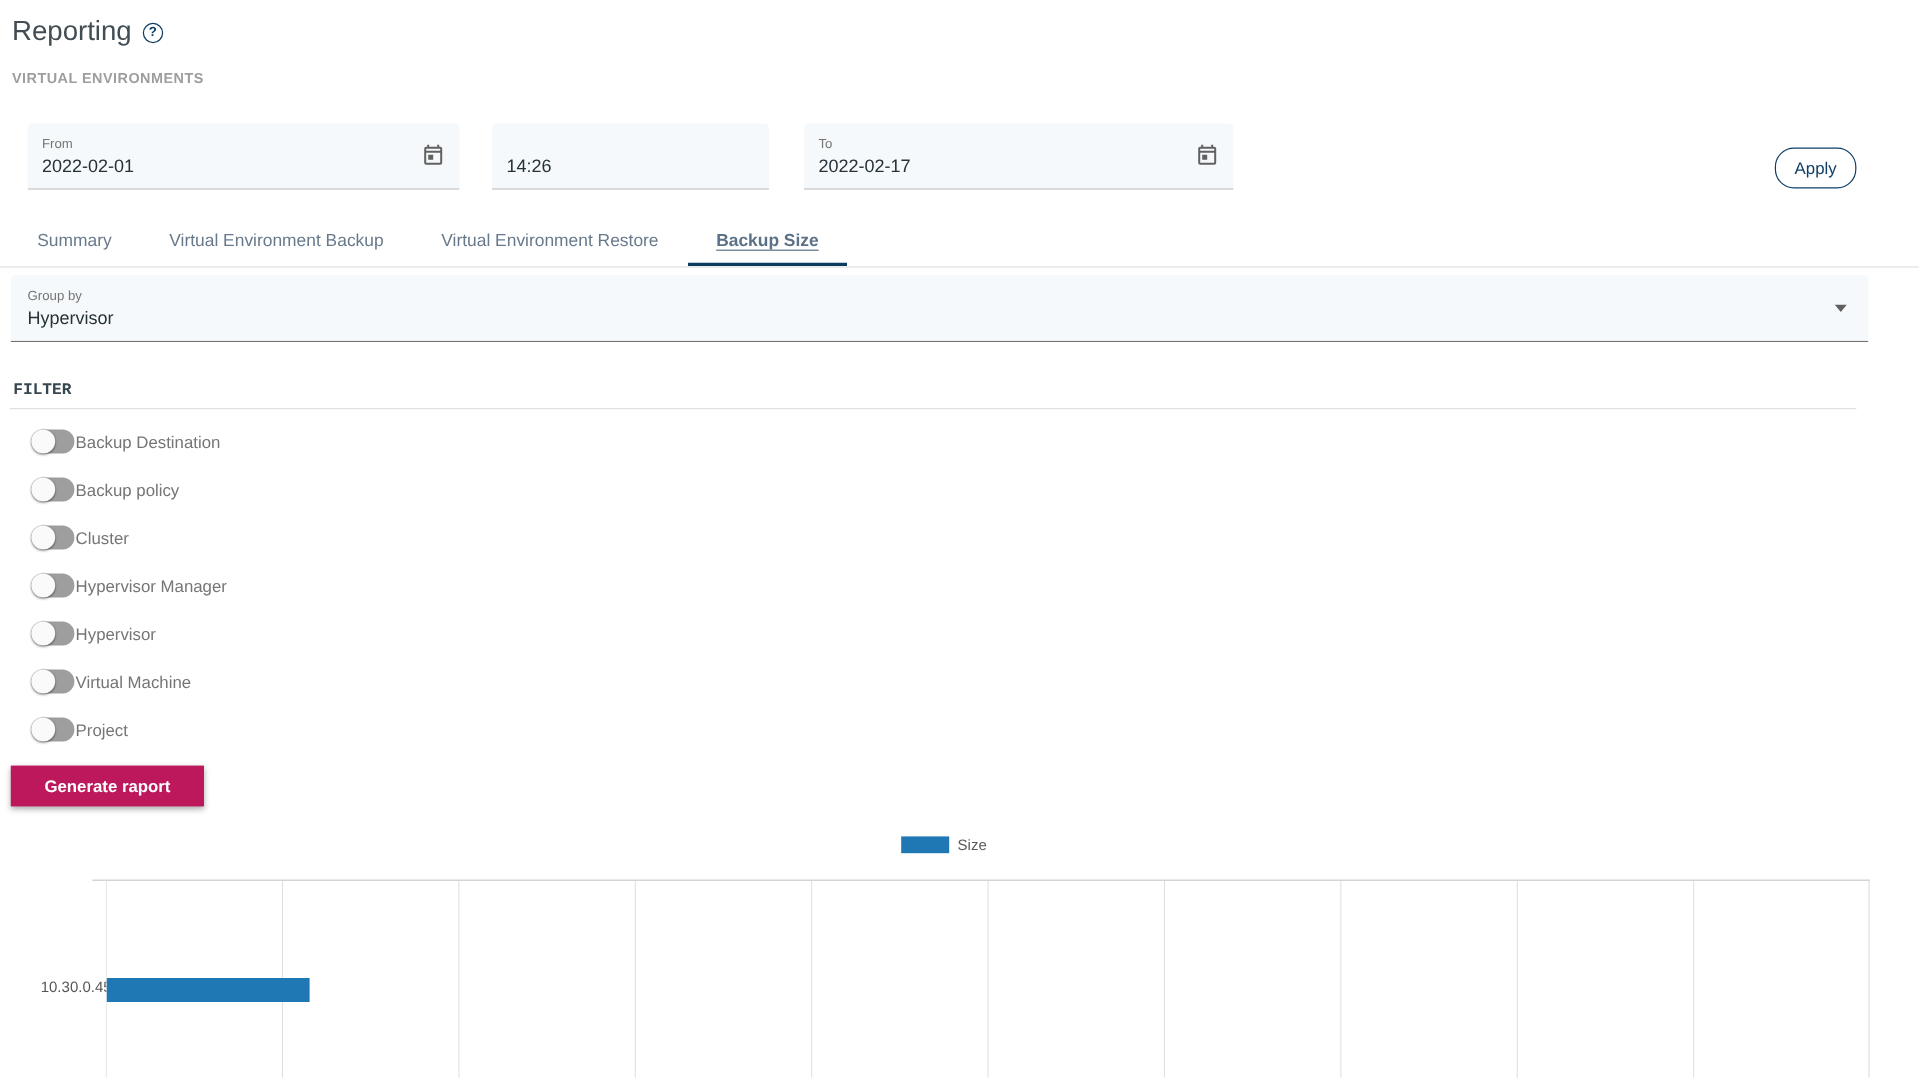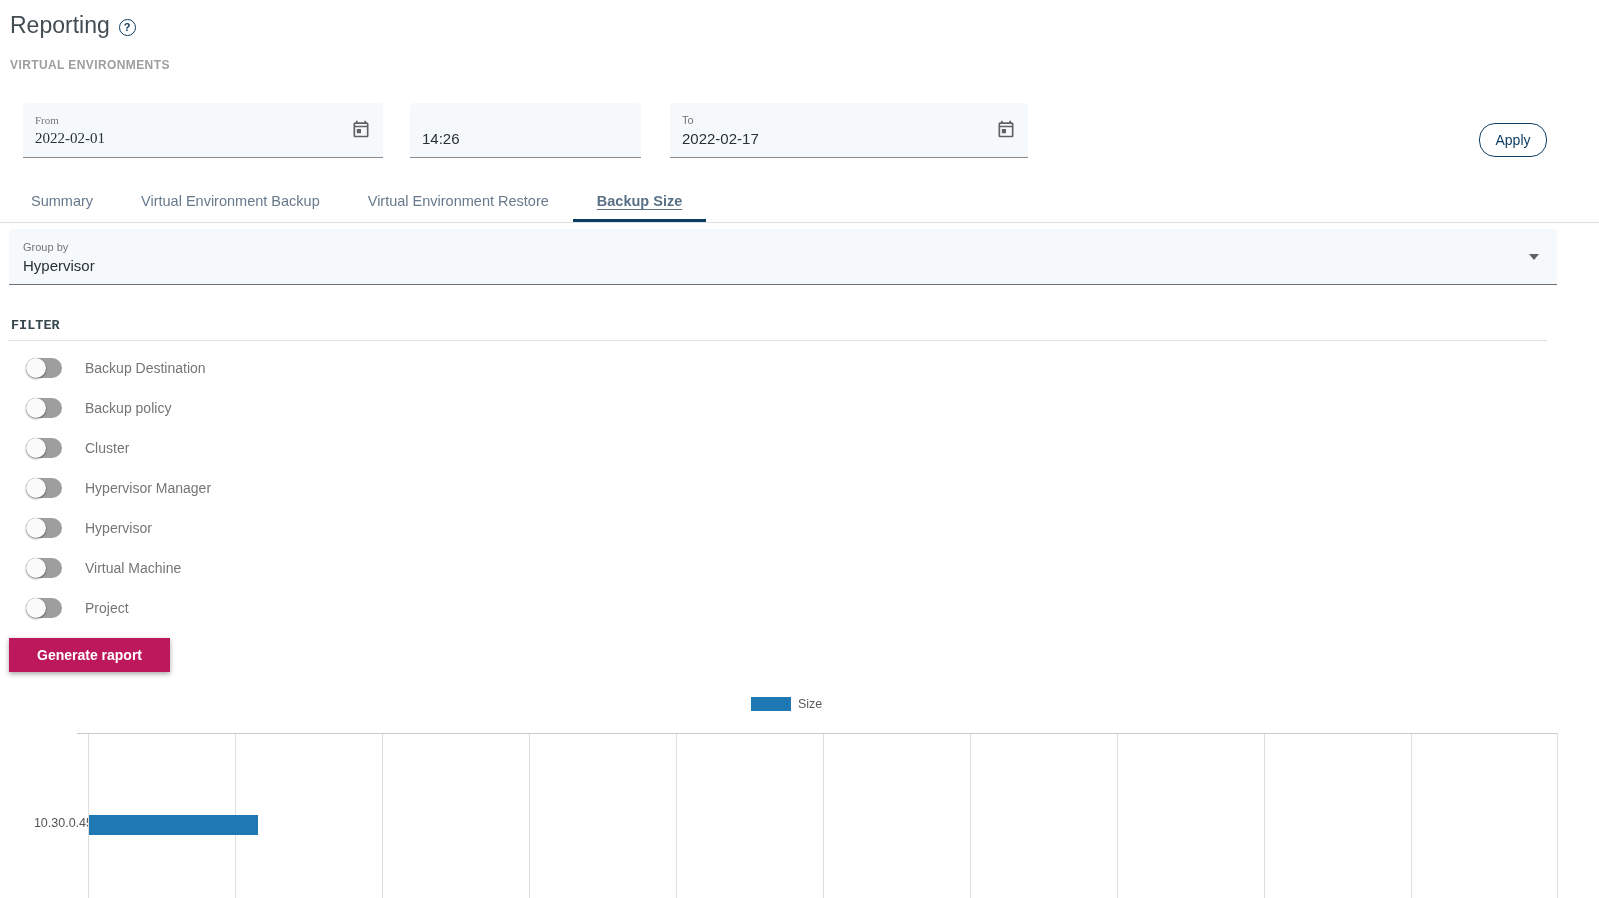--- a/index.html
+++ b/index.html
@@ -24,21 +24,21 @@
   .subtitle { position:absolute; left:10px; top:58px; font-size:12px; font-weight:bold; color:#9e9e9e; letter-spacing:.4px; }
 
   
   .field {
     position:absolute; top:103px; height:55px;
     background:#f6f9fb; border-radius:4px 4px 0 0;
     border-bottom:1px solid #8a8a8a;
   }
   .field .flabel { position:absolute; left:12px; top:11px; font-size:11px; color:#757575; }
   .field .fvalue { position:absolute; left:12px; top:27px; font-size:15px; color:#263238; }
-  .field-from { left:23px;  width:360px;font-family:Liberation Serif, serif; }
+  .field-from { left:23px;  width:360px; }
   .field-time1{ left:410px; width:231px; }
   .field-to   { left:670px; width:358px; }
   .field-time2{ left:1057px;width:231px; }
   .cal-icon { position:absolute; right:12px; top:16px; width:20px; height:20px; cursor:pointer; }
 
   .apply-btn {
     position:absolute; left:1479px; top:123px; width:68px; height:34px;
     border:1px solid #0f3f66; border-radius:16px; background:#fff;
     color:#0f3f66; font-size:14px; font-weight:500; cursor:pointer;
     font-family:inherit;
@@ -70,21 +70,21 @@
   .caret-icon {
     position:absolute; right:18px; top:25px; width:0; height:0;
     border-left:5px solid transparent; border-right:5px solid transparent;
     border-top:6px solid #606060;
   }
 
   
   .filter-heading { position:absolute; left:11px; top:318px; font-size:13.5px; font-weight:bold; color:#37474f;font-family:Liberation Mono, monospace; }
   .filter-divider { position:absolute; left:8px; right:8px; top:340px; height:1px; background:#e0e0e0; }
   .filter-list { position:absolute; left:26px; top:358px; }
-  .toggle-row { display:flex; align-items:center; gap:23px; height:20px; margin-bottom:20px; }
+  .toggle-row { display:flex; align-items:center; gap:1px; height:20px; margin-bottom:20px; }
   .switch { position:relative; width:36px; height:20px; cursor:pointer; flex:0 0 auto; }
   .switch .track { position:absolute; inset:0; border-radius:10px; background:#9e9e9e; }
   .switch .knob {
     position:absolute; left:0; top:0; width:20px; height:20px; border-radius:50%;
     background:#fafafa; box-shadow:0 1px 2px rgba(0,0,0,.45), 0 0 1px rgba(0,0,0,.3);
   }
   .toggle-label { font-size:14px; color:#757575; }
 
   .generate-btn {
     position:absolute; left:9px; top:638px; height:34px; padding:0 28px;

